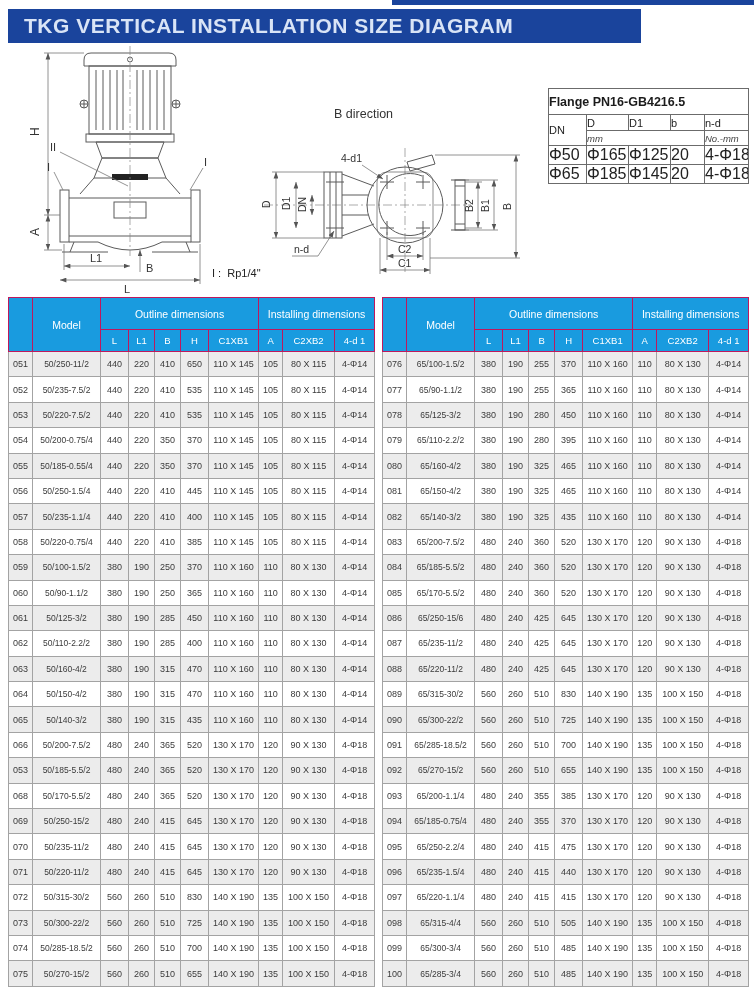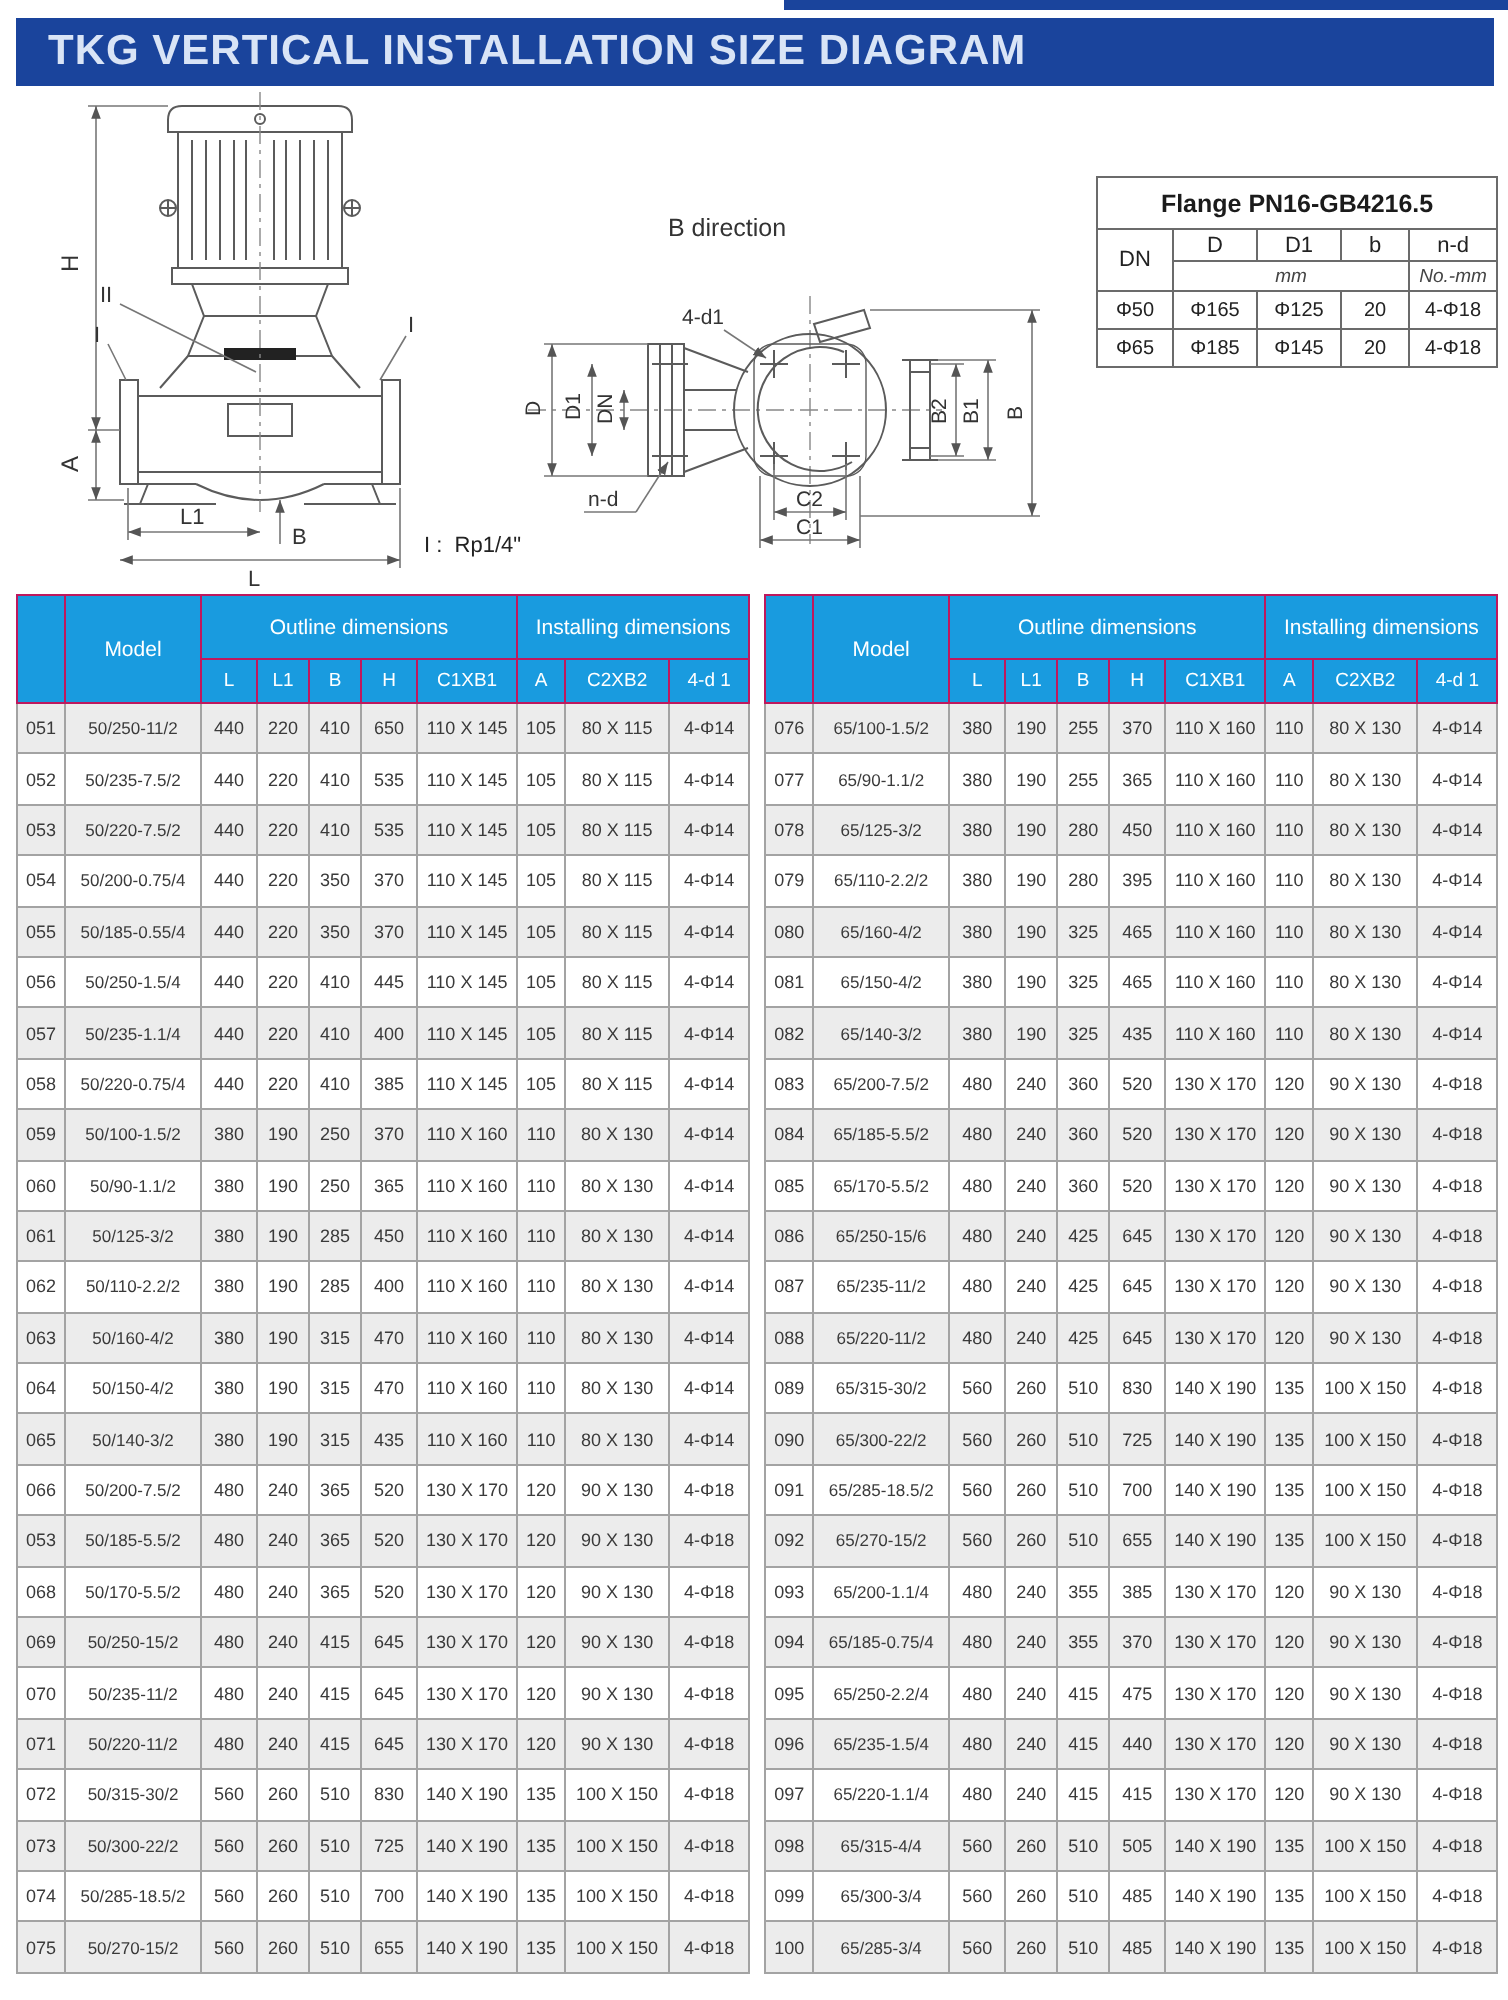--- a/index.html
+++ b/index.html
@@ -1,31 +1,31 @@
 <!DOCTYPE html>
 <html><head>
 <meta charset="utf-8">
 <style>
   html,body{margin:0;padding:0;background:#fff;}
   #page{position:relative;width:754px;height:1000px;background:#ffffff;overflow:hidden;
         font-family:"Liberation Sans",sans-serif;}
   .abs{position:absolute;}
   
   #top-strip{left:392px;top:0;width:362px;height:5px;background:#1a449c;}
-  #title-bar{left:8px;top:9px;width:739px;height:34px;background:#1a449c;color:#d9e4f6;
+  #title-bar{left:8px;top:9px;width:633px;height:34px;background:#1a449c;color:#d9e4f6;
              font-size:21px;font-weight:bold;line-height:34px;padding-left:16px;box-sizing:border-box;
              letter-spacing:.5px;}
   
   .flange{left:548px;top:88px;border-collapse:collapse;width:200px;background:#fff;table-layout:fixed;}
-  .flange th,.flange td{border:1px solid #6b6b6b;font-weight:normal;color:#222;text-align:center;
+  .flange th,.flange td{border:1px solid #6b6b6b;font-weight:normal;color:#222;text-align:left;
              padding:0;overflow:hidden;white-space:nowrap;}
   .flange .t{height:25px;font-size:12.5px;font-weight:bold;color:#1b1b1b;}
   .flange .h1{height:15px;font-size:11px;}
   .flange .h2{height:14px;font-size:9.5px;color:#444;font-style:italic;}
-  .flange tbody td{height:18px;font-size:10px;}
+  .flange tbody td{height:18px;font-size:16px;}
   
   #port-notes{left:212px;top:241px;font-size:11px;color:#222;line-height:13px;white-space:pre;}
   
   #tables{left:8px;top:297px;width:739px;display:flex;gap:7px;}
   .half{border-collapse:collapse;table-layout:fixed;width:366px;background:#fff;}
   .half th,.half td{padding:0;text-align:center;overflow:hidden;white-space:nowrap;}
   .half thead th{background:#199bdf;color:#fff;border:1px solid #be185d;font-weight:normal;}
   .half thead tr.r1 th{height:31px;font-size:10.5px;}
   .half thead tr.r2 th{height:21px;font-size:9.5px;}
   .half td{border:1px solid #a3a3a3;height:24.4px;font-size:9px;color:#3a3a3a;background:#fff;}

